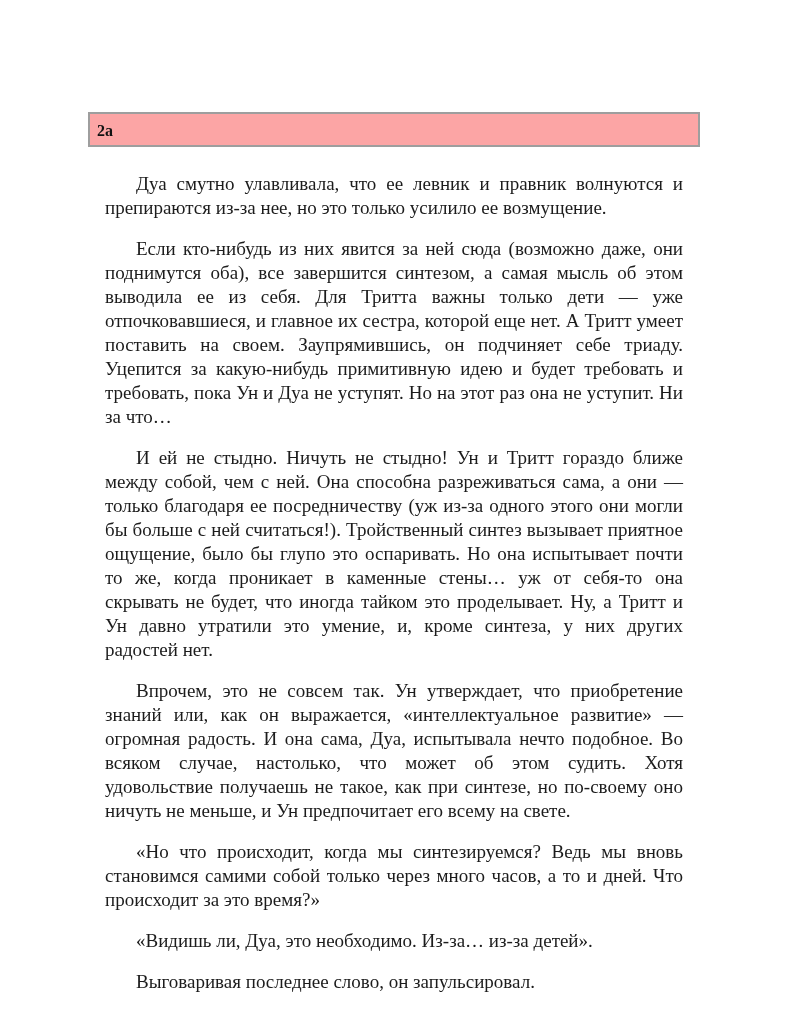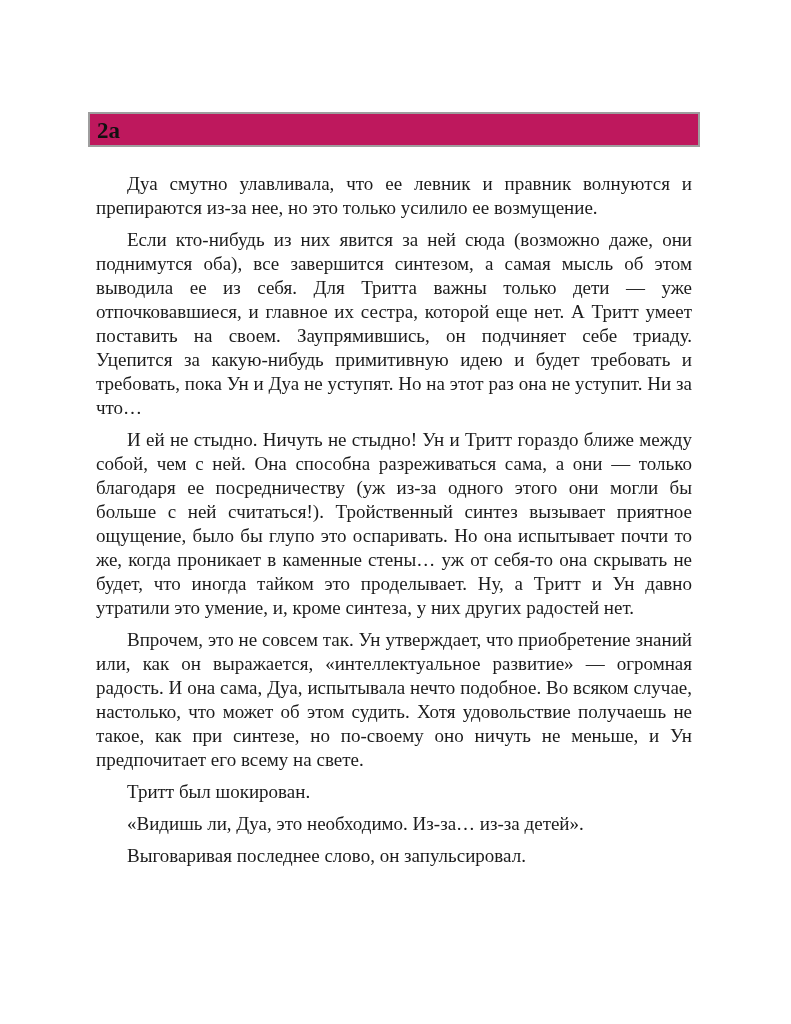--- a/index.html
+++ b/index.html
@@ -18,31 +18,31 @@
   .content {
     position: absolute;
     left: 88px;
     top: 112px;
     width: 612px;
   }
   .section-header {
     box-sizing: border-box;
     width: 100%;
     height: 35px;
-    background: #be185d;
+    background: #fca5a5;
     border: 2px solid #9e9e9e;
     padding: 1px 6px 0 7px;
     font-weight: bold;
-    font-size: 23px;
+    font-size: 16px;
     line-height: 31px;
     color: #111111;
     margin-bottom: 25px;
   }
   .bodytext p {
-    margin: 8px;
+    margin: 17px;
     padding: 0;
     font-size: 19px;
     line-height: 24px;
     color: #1c1c1c;
     text-align: justify;
     text-indent: 31px;
   }
 </style>
 </head>
 <body>
@@ -50,18 +50,18 @@
 <div class="page">
   <div class="content">
     <div class="section-header">
       <span>2a</span>
     </div>
     <div class="bodytext" id="paragraphs">
         <p>Дуа смутно улавливала, что ее левник и правник волнуются и препираются из-за нее, но это только усилило ее возмущение.</p>
         <p>Если кто-нибудь из них явится за ней сюда (возможно даже, они поднимутся оба), все завершится синтезом, а самая мысль об этом выводила ее из себя. Для Тритта важны только дети — уже отпочковавшиеся, и главное их сестра, которой еще нет. А Тритт умеет поставить на своем. Заупрямившись, он подчиняет себе триаду. Уцепится за какую-нибудь примитивную идею и будет требовать и требовать, пока Ун и Дуа не уступят. Но на этот раз она не уступит. Ни за что…</p>
         <p>И ей не стыдно. Ничуть не стыдно! Ун и Тритт гораздо ближе между собой, чем с ней. Она способна разреживаться сама, а они — только благодаря ее посредничеству (уж из-за одного этого они могли бы больше с ней считаться!). Тройственный синтез вызывает приятное ощущение, было бы глупо это оспаривать. Но она испытывает почти то же, когда проникает в каменные стены… уж от себя-то она скрывать не будет, что иногда тайком это проделывает. Ну, а Тритт и Ун давно утратили это умение, и, кроме синтеза, у них других радостей нет.</p>
         <p>Впрочем, это не совсем так. Ун утверждает, что приобретение знаний или, как он выражается, «интеллектуальное развитие» — огромная радость. И она сама, Дуа, испытывала нечто подобное. Во всяком случае, настолько, что может об этом судить. Хотя удовольствие получаешь не такое, как при синтезе, но по-своему оно ничуть не меньше, и Ун предпочитает его всему на свете.</p>
-        <p>Тритт был шокирован.</p>
+        <p>«Но что происходит, когда мы синтезируемся? Ведь мы вновь становимся самими собой только через много часов, а то и дней. Что происходит за это время?»</p>
         <p>«Видишь ли, Дуа, это необходимо. Из-за… из-за детей».</p>
         <p>Выговаривая последнее слово, он запульсировал.</p>
       </div>
   </div>
 </div>
 
 </body></html>

